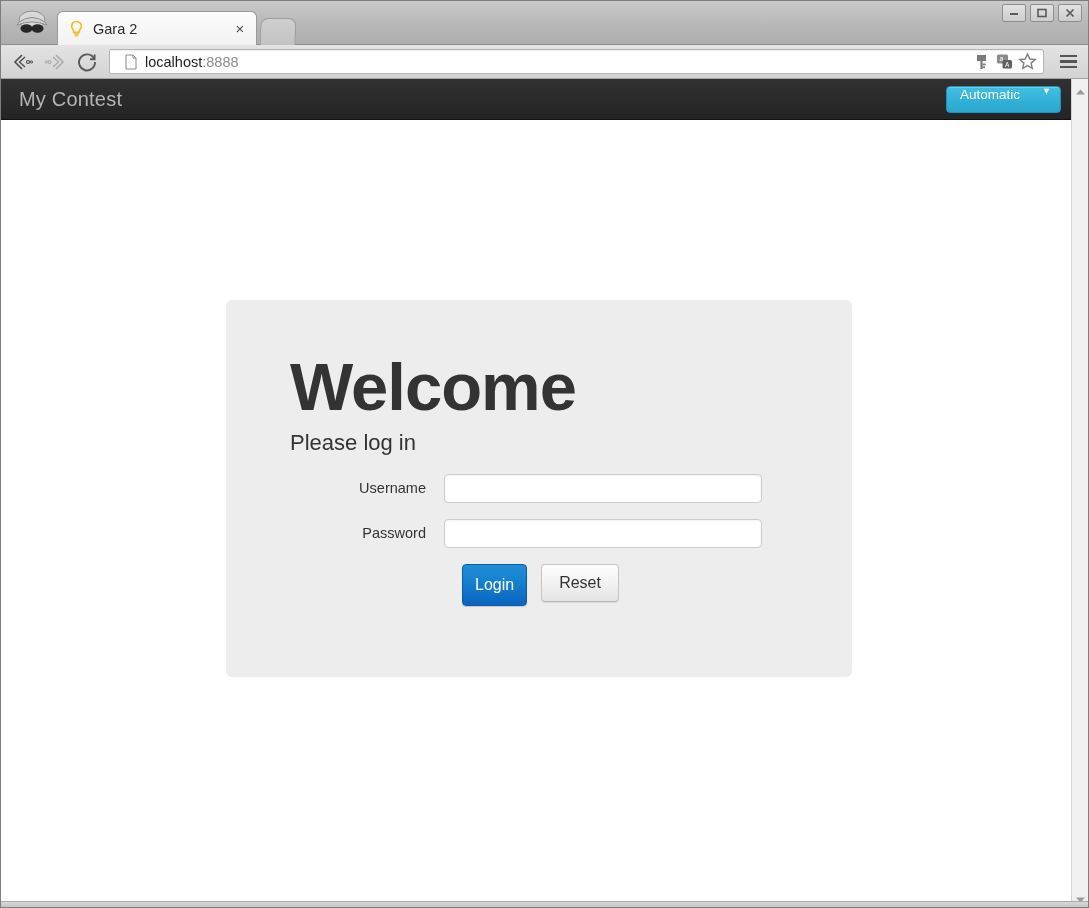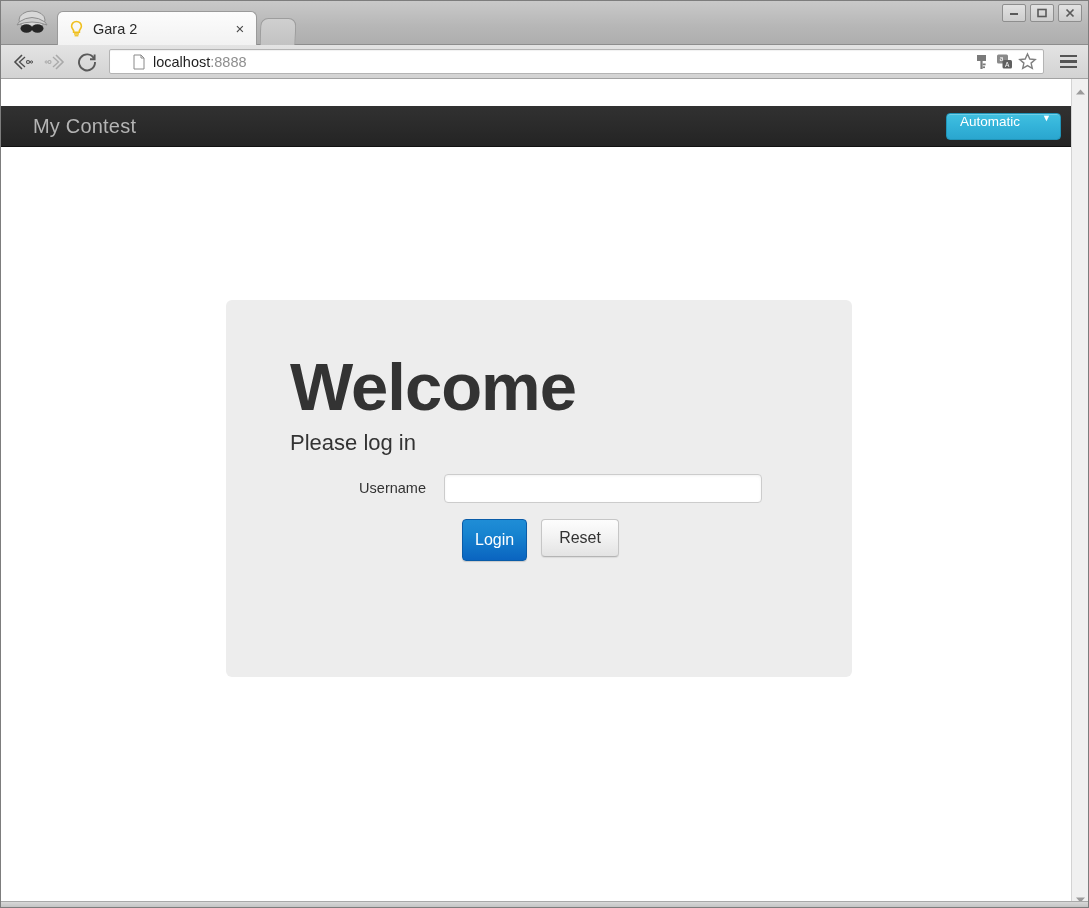--- a/index.html
+++ b/index.html
@@ -135,21 +135,21 @@
 
   .omnibox {
     flex: 1;
     height: 25px;
     margin: 0 5px;
     background: #ffffff;
     border: 1px solid #b4b4b4;
     border-radius: 2px;
     display: flex;
     align-items: center;
-    padding: 0 4px 0 22px;
+    padding: 0 4px 0 14px;
     box-shadow: inset 0 1px 1px rgba(0,0,0,.06);
   }
 
   .page-icon { width: 14px; height: 16px; flex: 0 0 14px; margin-right: 7px; }
 
   .url { font-size: 14.5px; color: #1e1e1e; flex: 1; white-space: nowrap; }
   .url .dim { color: #8e8e8e; }
 
   .omni-icons { display: flex; align-items: center; gap: 4px; padding-right: 2px; }
   .omni-icon { width: 19px; height: 19px; cursor: pointer; }
@@ -177,24 +177,23 @@
     position: relative;
     overflow: hidden;
   }
 
   
   .site-header {
     height: 41px;
     background: linear-gradient(to bottom, #313131 0%, #2a2a2a 55%, #242424 100%);
     display: flex;
     align-items: center;
-    padding: 0 0 0 32px;
+    padding: 0 0 0 18px;
     position: relative;
     border-bottom: 1px solid #111;
-    margin-top: 27px;
   }
 
   .site-title {
     font-size: 20px;
     color: #b4b4b4;
     font-weight: normal;
     letter-spacing: .2px;
   }
 
   .lang-select {
@@ -463,20 +462,24 @@
         <div class="panel-inner">
           <div class="welcome">Welcome</div>
           <div class="subtitle">Please log in</div>
 
           <form>
             <div class="field-row">
               <label class="field-label">Username</label>
               <input class="field-input" type="text" placeholder="" style="">
             </div>
 
+            <div class="field-row">
+              <label class="field-label">Password</label>
+              <input class="field-input" type="password" placeholder="" style="">
+            </div>
 
             <div class="btn-row">
               <button class="btn btn-login" type="submit">Login</button>
               <button class="btn btn-reset" type="reset">Reset</button>
             </div>
           </form>
         </div>
       </div>
     </div>
 

